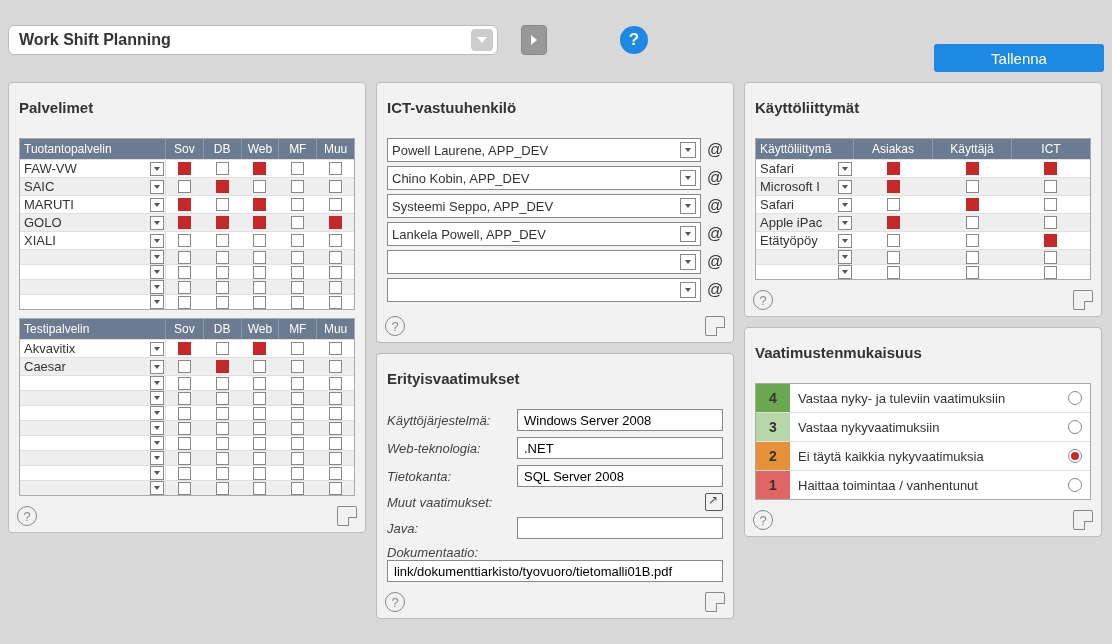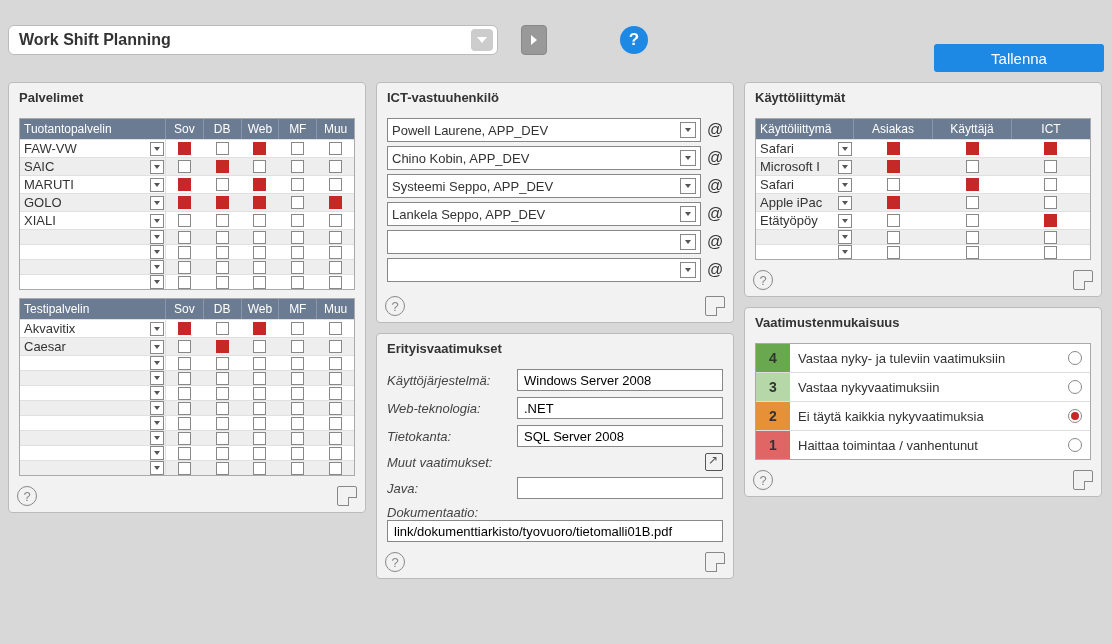--- a/index.html
+++ b/index.html
@@ -75,23 +75,23 @@
 .col1 { width: 358px; }
 .col2 { width: 358px; }
 .col3 { width: 358px; }
 .panel {
   background: #f2f2f2;
   border: 1px solid #bbb;
   border-radius: 4px;
   margin-bottom: 10px;
 }
 .panel-title {
-  font-size: 13px;
+  font-size: 15px;
   font-weight: bold;
-  padding: 7px 10px;
+  padding: 16px 10px;
   color: #333;
 }
 .panel-body {
   padding: 6px 10px 6px 10px;
 }
 .panel-footer {
   display: flex;
   justify-content: space-between;
   padding: 4px 8px 6px 8px;
 }
@@ -809,21 +809,21 @@
             <div class="faux-select">
               <span>Systeemi Seppo, APP_DEV</span>
               <div class="dd2">
                 <div class="tiny-caret"></div>
               </div>
             </div>
             <div class="at">@</div>
           </div>
           <div class="ict-row">
             <div class="faux-select">
-              <span>Lankela Seppo, APP_DEV</span>
+              <span>Lankela Powell, APP_DEV</span>
               <div class="dd2">
                 <div class="tiny-caret"></div>
               </div>
             </div>
             <div class="at">@</div>
           </div>
           <div class="ict-row">
             <div class="faux-select">
               <span></span>
               <div class="dd2">

